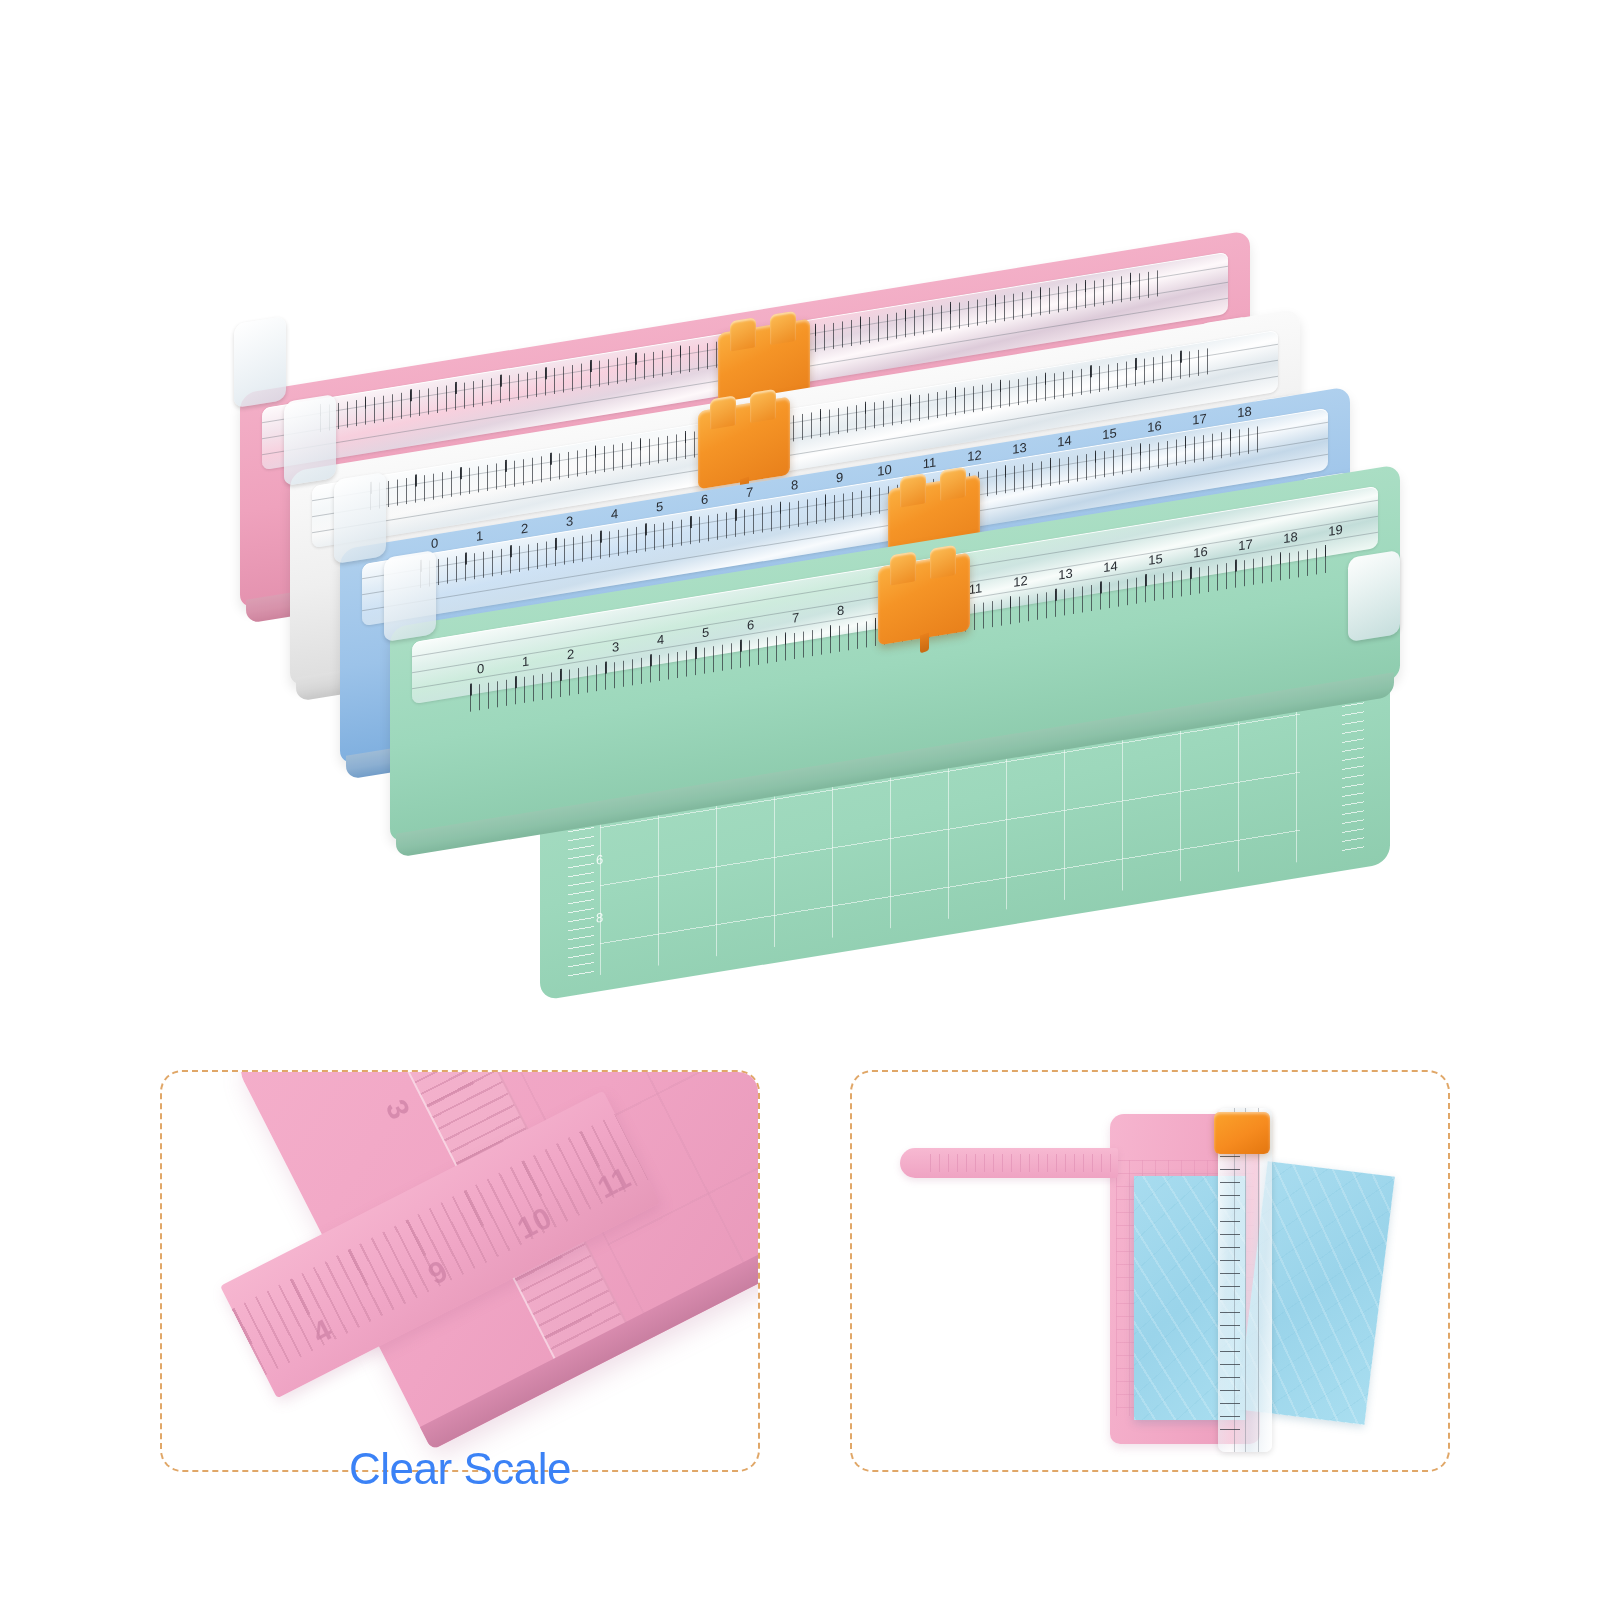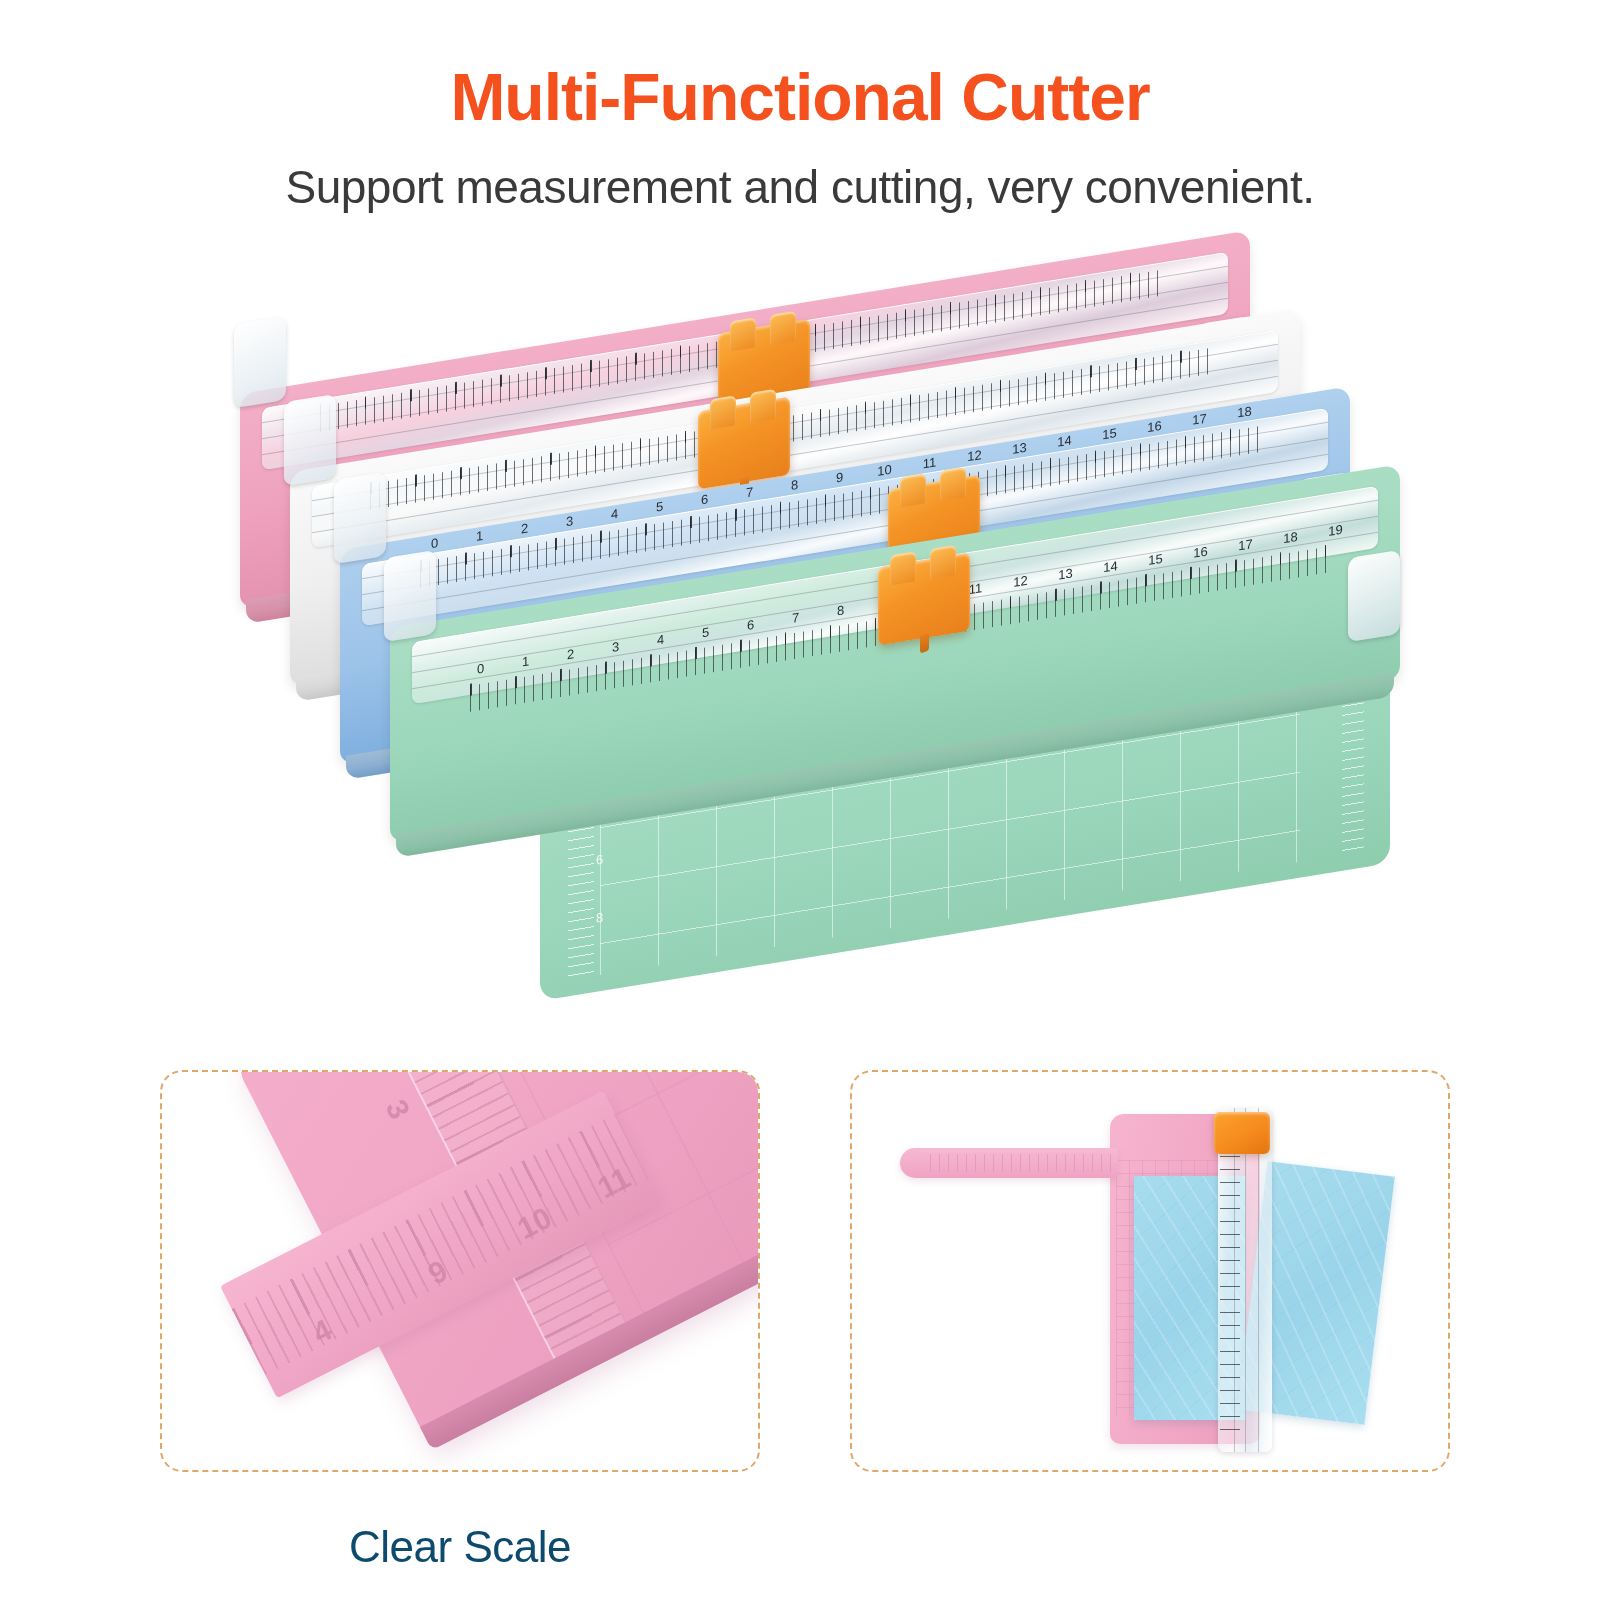--- a/index.html
+++ b/index.html
@@ -136,22 +136,22 @@
   .panels{ position:absolute; left:0; top:1070px; width:1600px; height:420px; }
   .panel{
     position:absolute; top:0; width:600px; height:402px;
     border:2px dashed #E0A768; border-radius:22px;
     background:#ffffff; overflow:hidden;
   }
   .panel.left{ left:160px; }
   .panel.right{ left:850px; }
 
   .caption{
-    position:absolute; top:1522px; width:600px; text-align:center;
-    font-size:44px; color:#0c4a6e; letter-spacing:-.5px;
+    position:absolute; top:1444px; width:600px; text-align:center;
+    font-size:44px; color:#3b82f6; letter-spacing:-.5px;
   }
   .caption.left{ left:160px; }
   .caption.right{ left:850px; }
 
   
   .pk-base{
     position:absolute; left:70px; top:-14px; width:700px; height:440px;
     background:linear-gradient(150deg,#F4AECA 0%,#F0A4C4 45%,#E493B5 100%);
     transform:rotate(-27deg); transform-origin:0 0;
     border-radius:26px 8px 8px 8px;
@@ -262,24 +262,20 @@
     background-image:
       repeating-linear-gradient(58deg, rgba(255,255,255,.55) 0 2px, transparent 2px 17px),
       repeating-linear-gradient(-42deg, rgba(120,190,215,.45) 0 1px, transparent 1px 23px);
   }
 </style>
 </head>
 <body>
 
 <div class="page">
 
-  <div class="header">
-    <div class="title">Multi-Functional Cutter</div>
-    <div class="subtitle">Support measurement and cutting, very convenient.</div>
-  </div>
 
   <div class="hero">
     <div class="hero-stage">
 
       <div class="trimmer" style="left:40px; top:62px;">
         <div class="tbody" style="background:linear-gradient(180deg,#F3AFC7 0%,#EFA2BD 55%,#E492AF 100%);"></div>
         <div class="railcap" style="left:-6px;"></div>
         <div class="railcap" style="left:958px;"></div>
         <div class="rail">
           <div class="line" style="top:14px;"></div>

